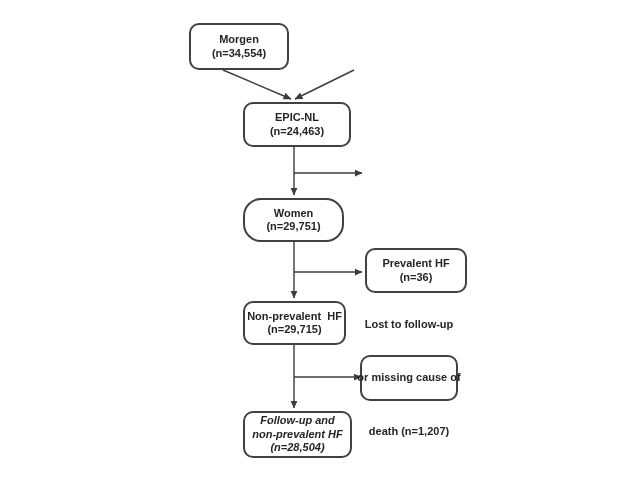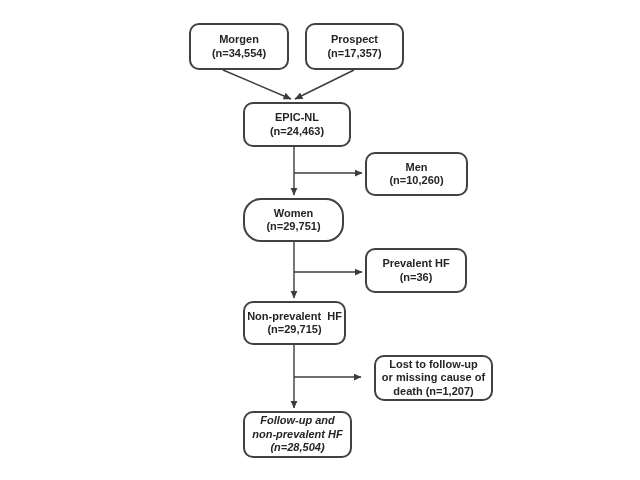--- a/index.html
+++ b/index.html
@@ -43,21 +43,21 @@
     white-space: pre;
   }
   
   #node-morgen     { left: 173px; top: 23px;  width: 100px; height: 47px; margin-left: 16px; }
   #node-prospect   { left: 305px; top: 23px;  width: 99px;  height: 47px; }
   #node-epicnl     { left: 243px; top: 102px; width: 108px; height: 45px; }
   #node-men        { left: 365px; top: 152px; width: 103px; height: 44px; }
   #node-women      { left: 243px; top: 198px; width: 101px; height: 44px; border-radius: 18px; }
   #node-prevalent  { left: 365px; top: 248px; width: 102px; height: 45px; }
   #node-nonprev    { left: 243px; top: 301px; width: 103px; height: 44px; }
-  #node-lost       { left: 374px; top: 355px; width: 119px; height: 46px; }
+  #node-lost       { left: 360px; top: 355px; width: 98px; height: 46px; gap: 40px; }
   #node-followup   { left: 243px; top: 411px; width: 109px; height: 47px; font-style: italic; }
 </style>
 </head>
 <body>
 
 <div id="canvas">
 
   <svg id="connectors" viewBox="0 0 640 480" xmlns="http://www.w3.org/2000/svg">
     <defs>
       <marker id="arrowhead" markerWidth="9" markerHeight="8" refX="7.5" refY="4" orient="auto" markerUnits="userSpaceOnUse">
@@ -80,34 +80,26 @@
     <line x1="294" y1="345" x2="294" y2="408" stroke="#3c3c3c" stroke-width="1.4" marker-end="url(#arrowhead)"></line>
 
     <line x1="294" y1="377" x2="361" y2="377" stroke="#3c3c3c" stroke-width="1.4" marker-end="url(#arrowhead)"></line>
   </svg>
 
   <div class="node" id="node-morgen">
     <span class="node-line">Morgen</span>
     <span class="node-line">(n=34,554)</span>
   </div>
 
-  <div class="node" id="node-prospect">
-    <span class="node-line">Prospect</span>
-    <span class="node-line">(n=17,357)</span>
-  </div>
 
   <div class="node" id="node-epicnl">
     <span class="node-line">EPIC-NL</span>
     <span class="node-line">(n=24,463)</span>
   </div>
 
-  <div class="node" id="node-men">
-    <span class="node-line">Men</span>
-    <span class="node-line">(n=10,260)</span>
-  </div>
 
   <div class="node" id="node-women">
     <span class="node-line">Women</span>
     <span class="node-line">(n=29,751)</span>
   </div>
 
   <div class="node" id="node-prevalent">
     <span class="node-line">Prevalent HF</span>
     <span class="node-line">(n=36)</span>
   </div>

